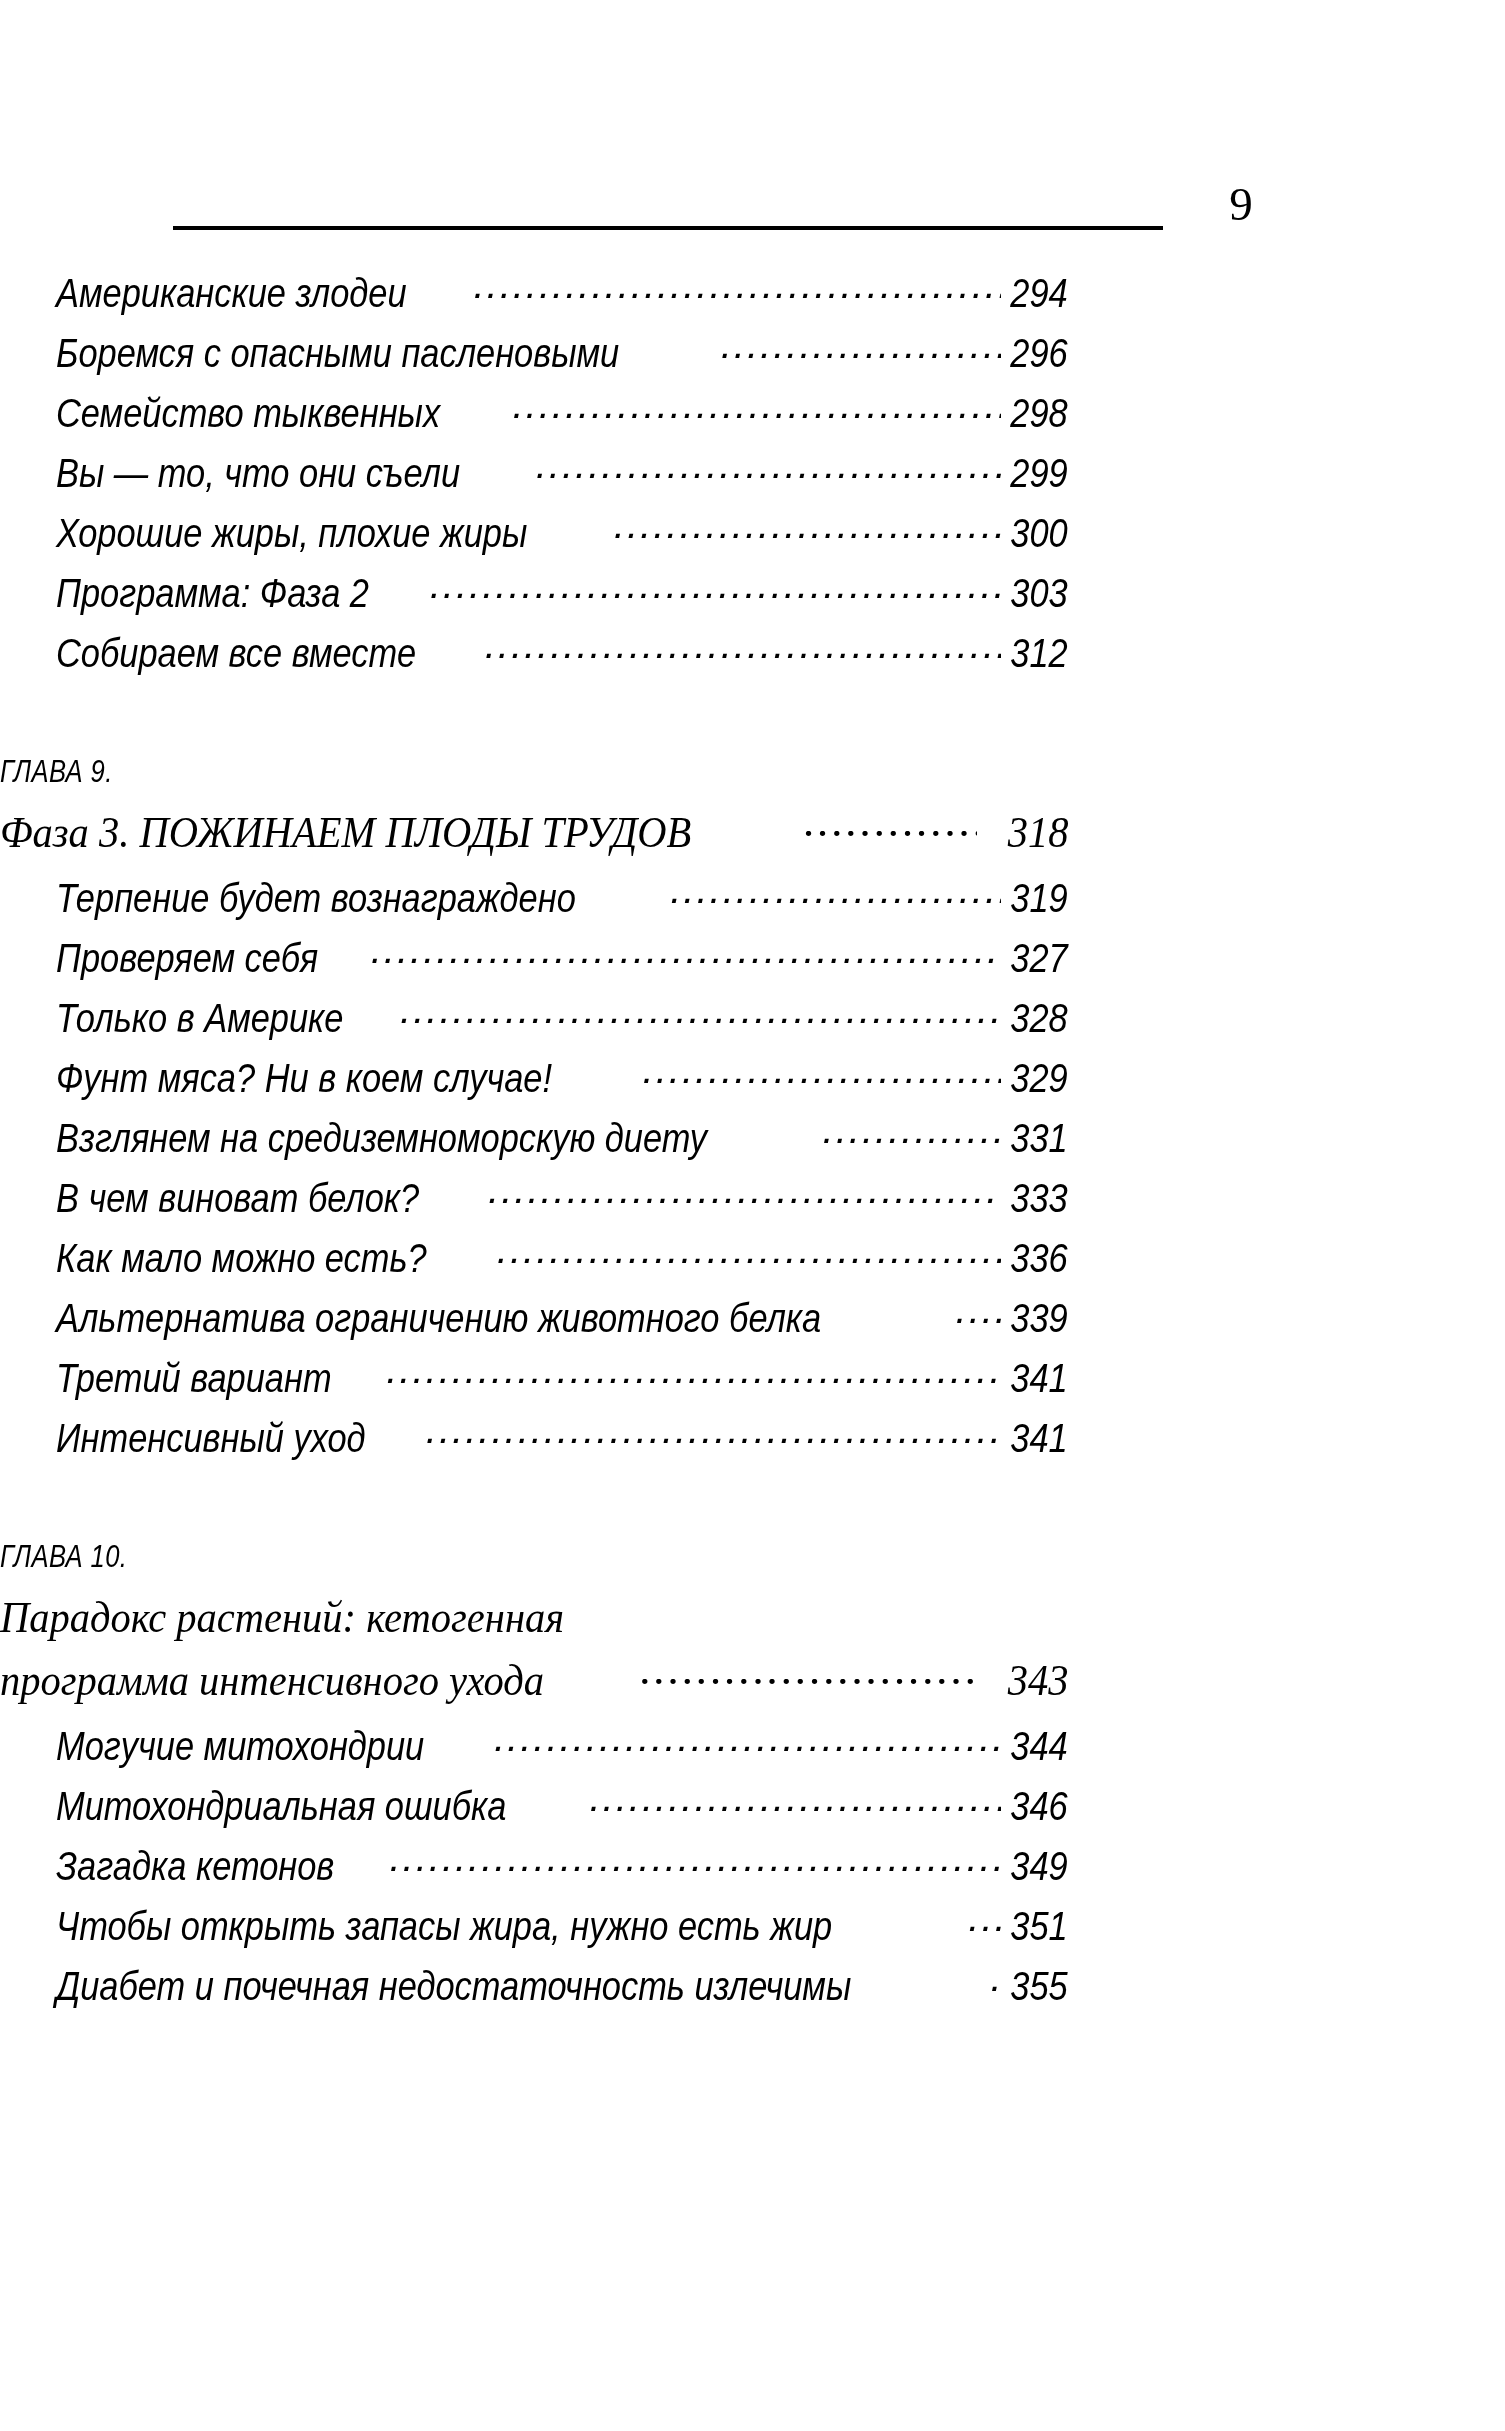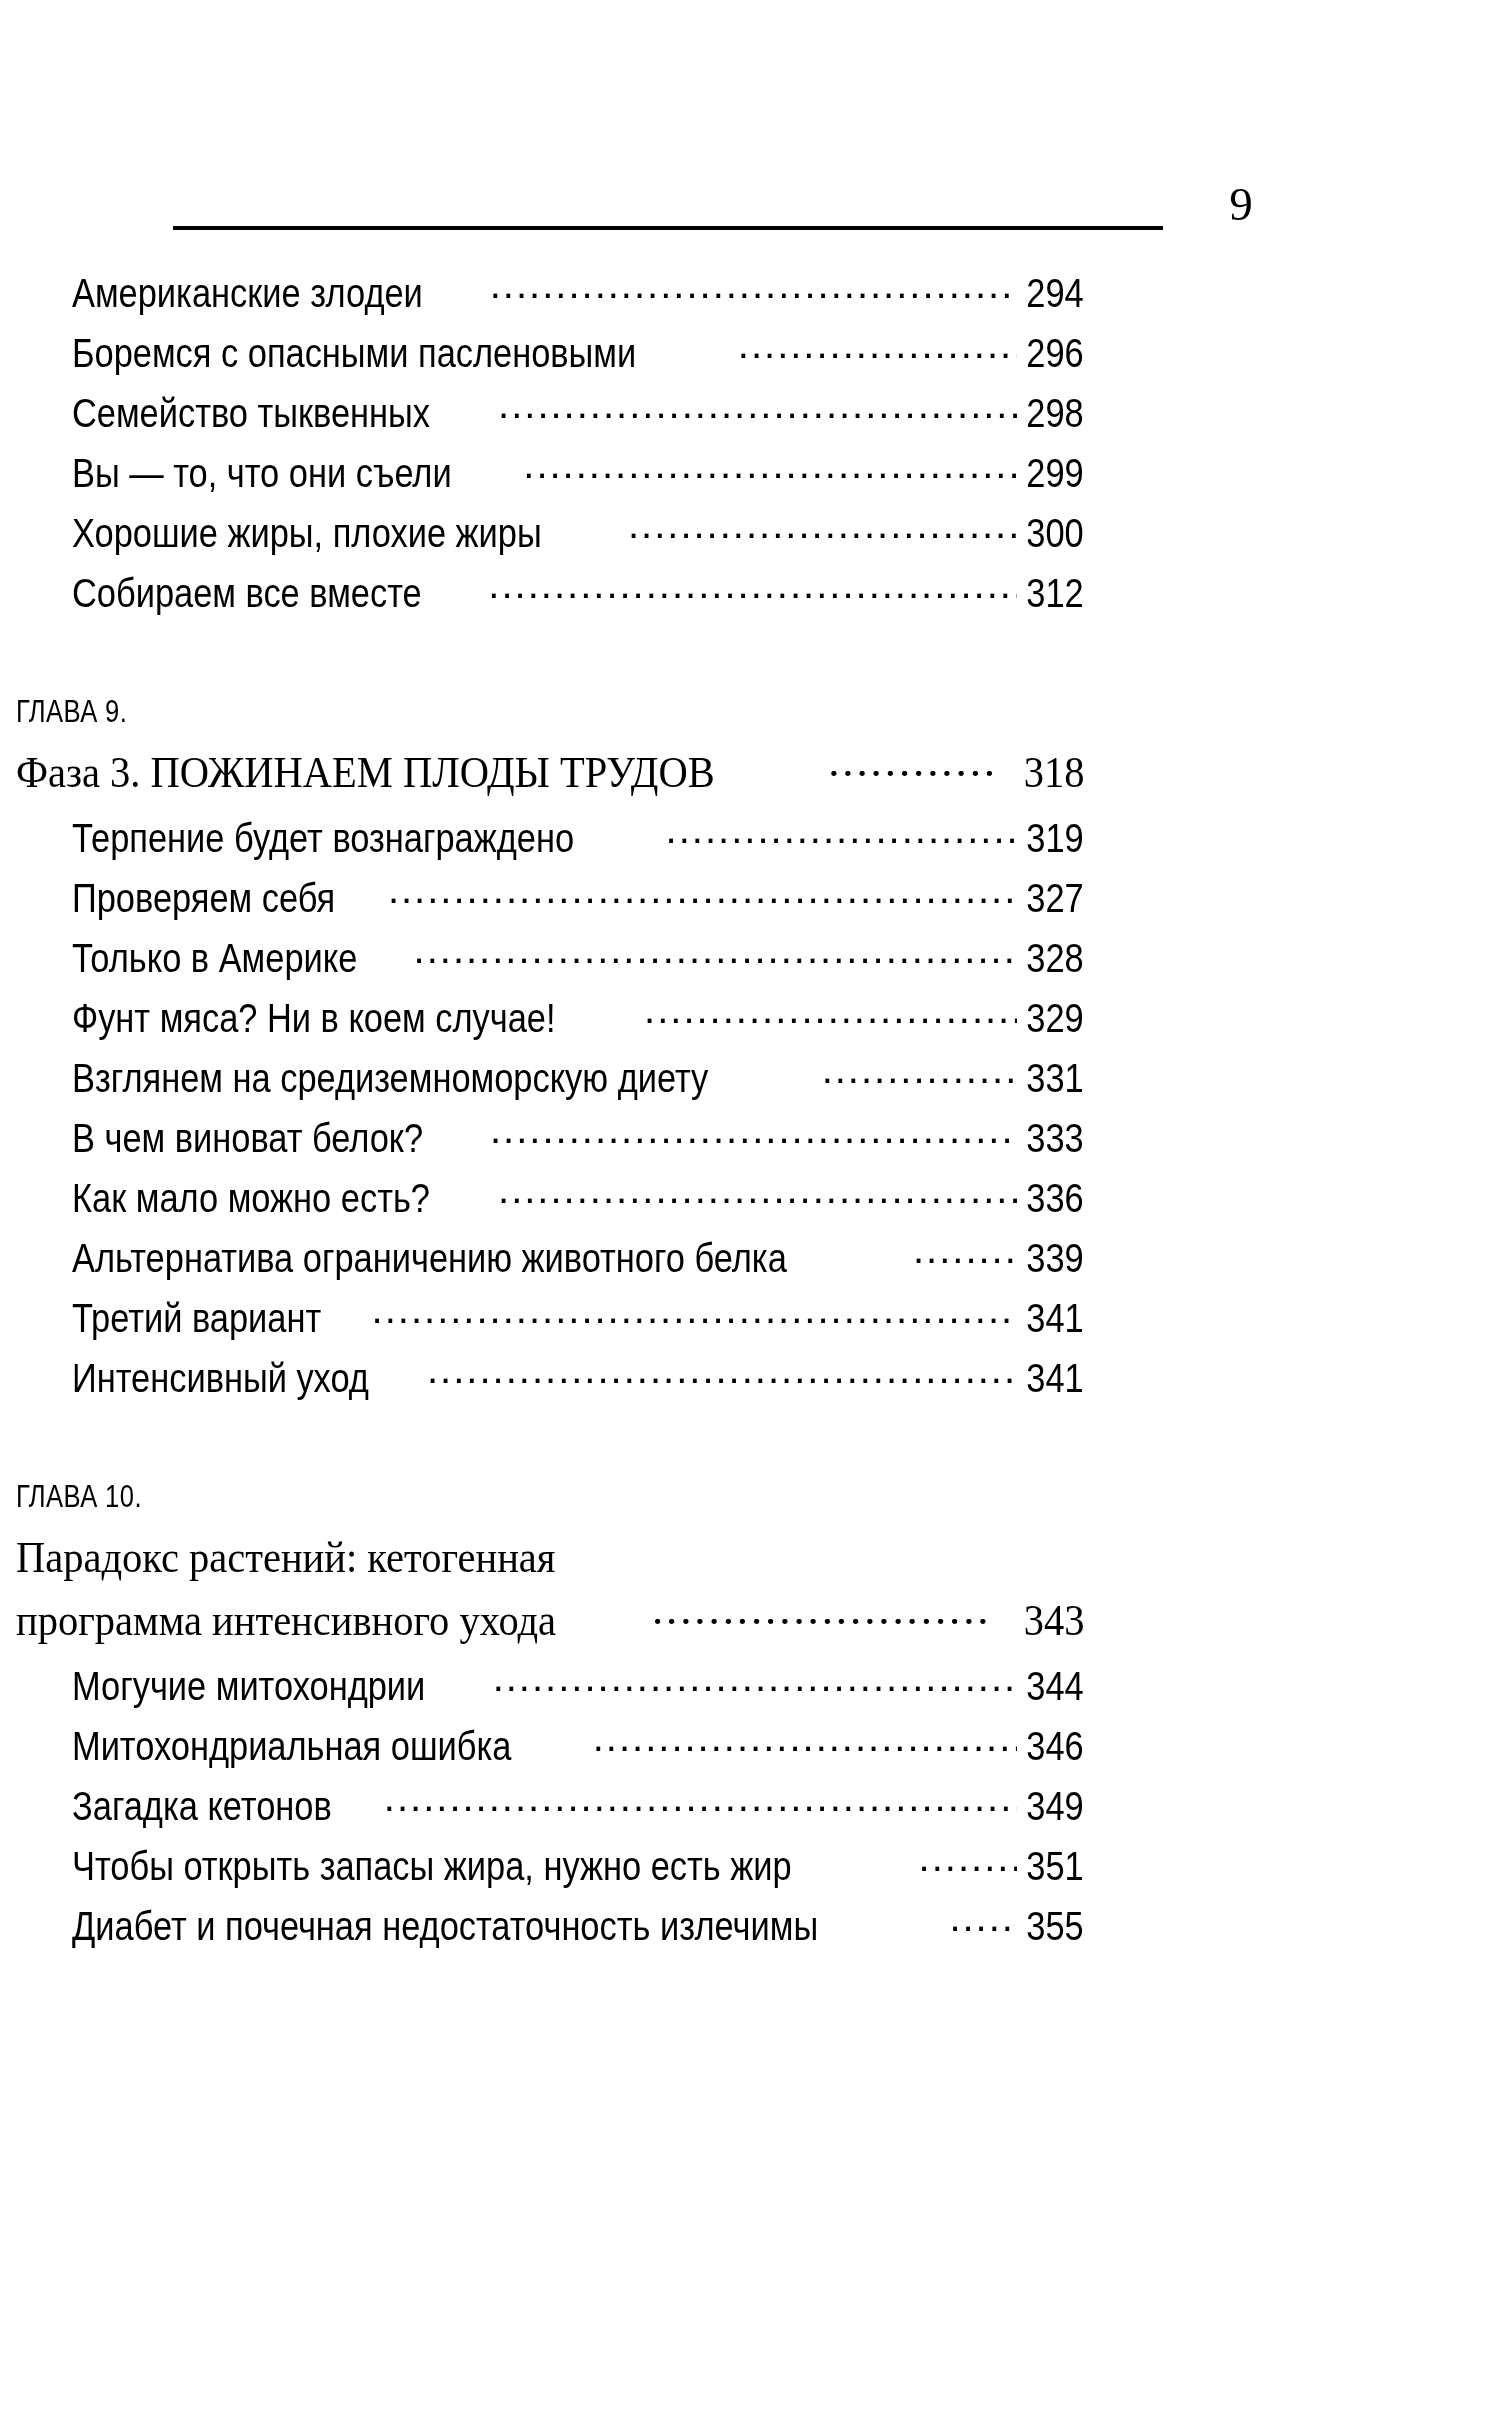--- a/index.html
+++ b/index.html
@@ -50,23 +50,24 @@
     text-align: center;
     font-family: "Liberation Serif", serif;
     font-size: 47px;
     line-height: 1;
     letter-spacing: 0;
   }
 
   
   .toc {
     position: absolute;
-    left: 16px;
+    left: 0;
     top: 263px;
     width: 1490px;
+    font-style: italic;
   }
 
   
   .row {
     display: flex;
     align-items: baseline;
     width: 1068px;
     margin-left: 230px;
   }
 
@@ -198,20 +199,25 @@
       </div>
       <div class="row entry gap">
         <span class="title">Вы — то, что они съели</span>
         <span class="leader"></span>
         <span class="pageno">299</span>
       </div>
       <div class="row entry gap">
         <span class="title">Хорошие жиры, плохие жиры</span>
         <span class="leader"></span>
         <span class="pageno">300</span>
+      </div>
+      <div class="row entry gap">
+        <span class="title">Программа: Фаза 2</span>
+        <span class="leader"></span>
+        <span class="pageno">303</span>
       </div>
       <div class="row entry gap">
         <span class="title">Собираем все вместе</span>
         <span class="leader"></span>
         <span class="pageno">312</span>
       </div>
       <div class="sp-group"></div>
       <div class="chapter-block">
         <div class="chapter-kicker">ГЛАВА 9.</div>
         <div class="sp-kicker"></div>

